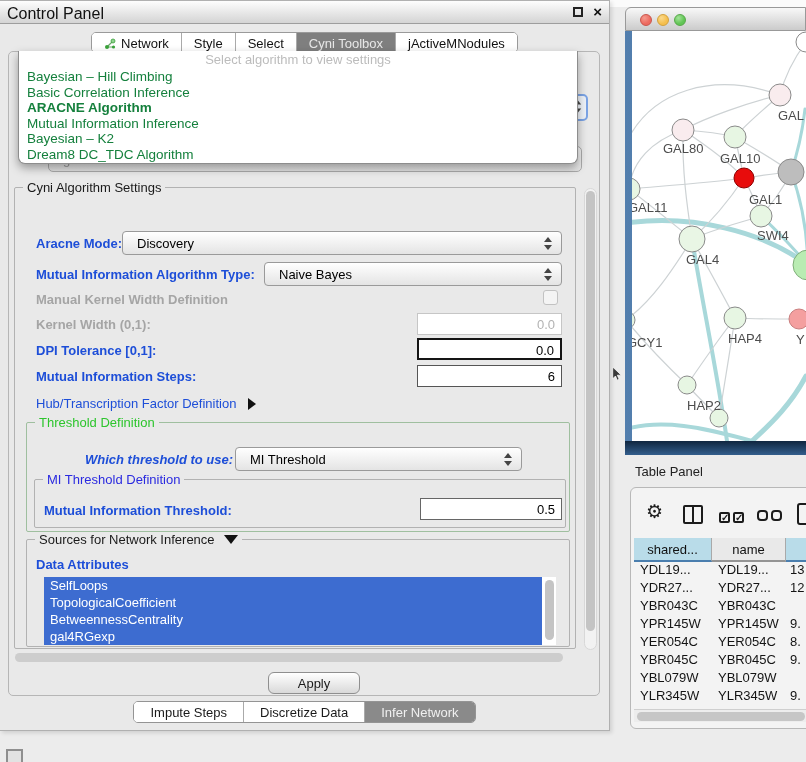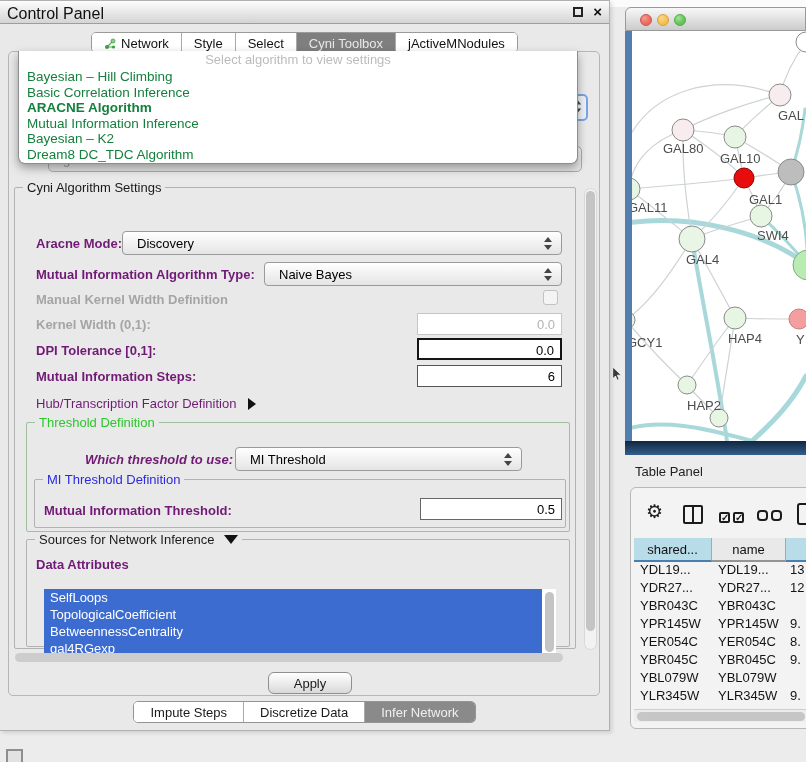--- a/index.html
+++ b/index.html
@@ -45,21 +45,21 @@
   .dd-item { height:15.5px; line-height:15.5px; padding-left:8px; color:#15803d; font-size:13.5px; white-space:nowrap; }
   .dd-item.bold { font-weight:bold; }
 
   
   .group { position:absolute; border:1px solid #b2b2b2; border-radius:2px; }
   .legend { position:absolute; top:-8px; left:8px; background:#e9e9e9; padding:0 4px;
     font-size:13px; white-space:nowrap; }
   .legend.blue { color:#2a2ae0; }
   .legend.green { color:#2dc52d; }
 
-  .lbl { position:absolute; font-weight:bold; font-size:13px; color:#701a75; white-space:nowrap; }
+  .lbl { position:absolute; font-weight:bold; font-size:13px; color:#1d4ed8; white-space:nowrap; }
   .lbl.dis { color:#a5a5a5; }
 
   .combo { position:absolute; height:24px; border:1px solid #9a9a9a; border-radius:4px;
     background:linear-gradient(#ffffff,#e4e4e4); }
   .combo .val { position:absolute; left:14px; top:4px; font-size:13px; color:#000; }
   .spin { position:absolute; right:9px; top:5px; width:8px; }
   .spin .up { width:0; height:0; border-left:4px solid transparent; border-right:4px solid transparent;
     border-bottom:5px solid #444; margin-bottom:3px; }
   .spin .dn { width:0; height:0; border-left:4px solid transparent; border-right:4px solid transparent;
     border-top:5px solid #444; }
@@ -68,21 +68,21 @@
     padding:3px 6px 0 0; font-size:13px; }
   .checkbox { position:absolute; width:15px; height:15px; border:1px solid #c2c2c2;
     border-radius:3px; background:#f4f4f4; }
 
   .attr-item { height:17px; line-height:17px; color:#fff; background:#3d6cd0;
     padding-left:6px; font-size:13px; width:calc(100% - 14px); }
 
   .vthumb { position:absolute; background:#c4c4c4; border-radius:5px; }
   .hthumb { position:absolute; background:#cdcdcd; border-radius:5px; }
 
-  .apply-btn { position:absolute; left:268px; top:671px; width:84px; height:22px;
+  .apply-btn { position:absolute; left:268px; top:671px; width:92px; height:22px;
     border:1px solid #8f8f8f; border-radius:6px; background:linear-gradient(#ffffff,#d9d9d9);
     text-align:center; padding-top:3px; font-size:13px; }
 
   .bottom-tabbar { position:absolute; left:0; top:700px; width:100%; display:flex; justify-content:center; }
   .btabstrip { display:flex; border:1px solid #949494; border-radius:5px; overflow:hidden; background:#fff; height:22px; }
   .btab { padding:3px 16px 0 16px; font-size:13px; background:#fff; border-right:1px solid #aaa; }
   .btab:last-child { border-right:none; }
   .btab.sel { background:#8a8a8a; color:#f0f0f0; }
 
   
@@ -226,21 +226,21 @@
   <div class="field" style="left:420px;top:497px;width:142px;border:1px solid #666;color:#000;">0.5</div>
 
   <div class="group" style="left:26px;top:538px;width:544px;height:108px;">
     <span class="legend">
       <span>Sources for Network Inference</span>
       <span style="display:inline-block;margin-left:6px;width:0;height:0;border-left:7px solid transparent;border-right:7px solid transparent;border-top:9px solid #111;vertical-align:0px;"></span>
     </span>
   </div>
   <span class="lbl" style="left:36px;top:556px;">Data Attributes</span>
 
-  <div class="abs" style="left:44px;top:576px;width:512px;height:68px;background:#fff;overflow:hidden;margin-top:12px;">
+  <div class="abs" style="left:44px;top:576px;width:512px;height:68px;background:#fff;overflow:hidden;">
     <div class="attr-item">SelfLoops</div>
     <div class="attr-item">TopologicalCoefficient</div>
     <div class="attr-item">BetweennessCentrality</div>
     <div class="attr-item">gal4RGexp</div>
     <div class="vthumb" style="right:2px;top:3px;width:9px;height:60px;"></div>
   </div>
 
   <div class="abs" style="left:584px;top:187px;width:13px;height:462px;background:#f2f2f2;border:1px solid #d8d8d8;border-radius:7px;">
     <div class="vthumb" style="left:1px;top:2px;width:9px;height:440px;"></div>
   </div>

